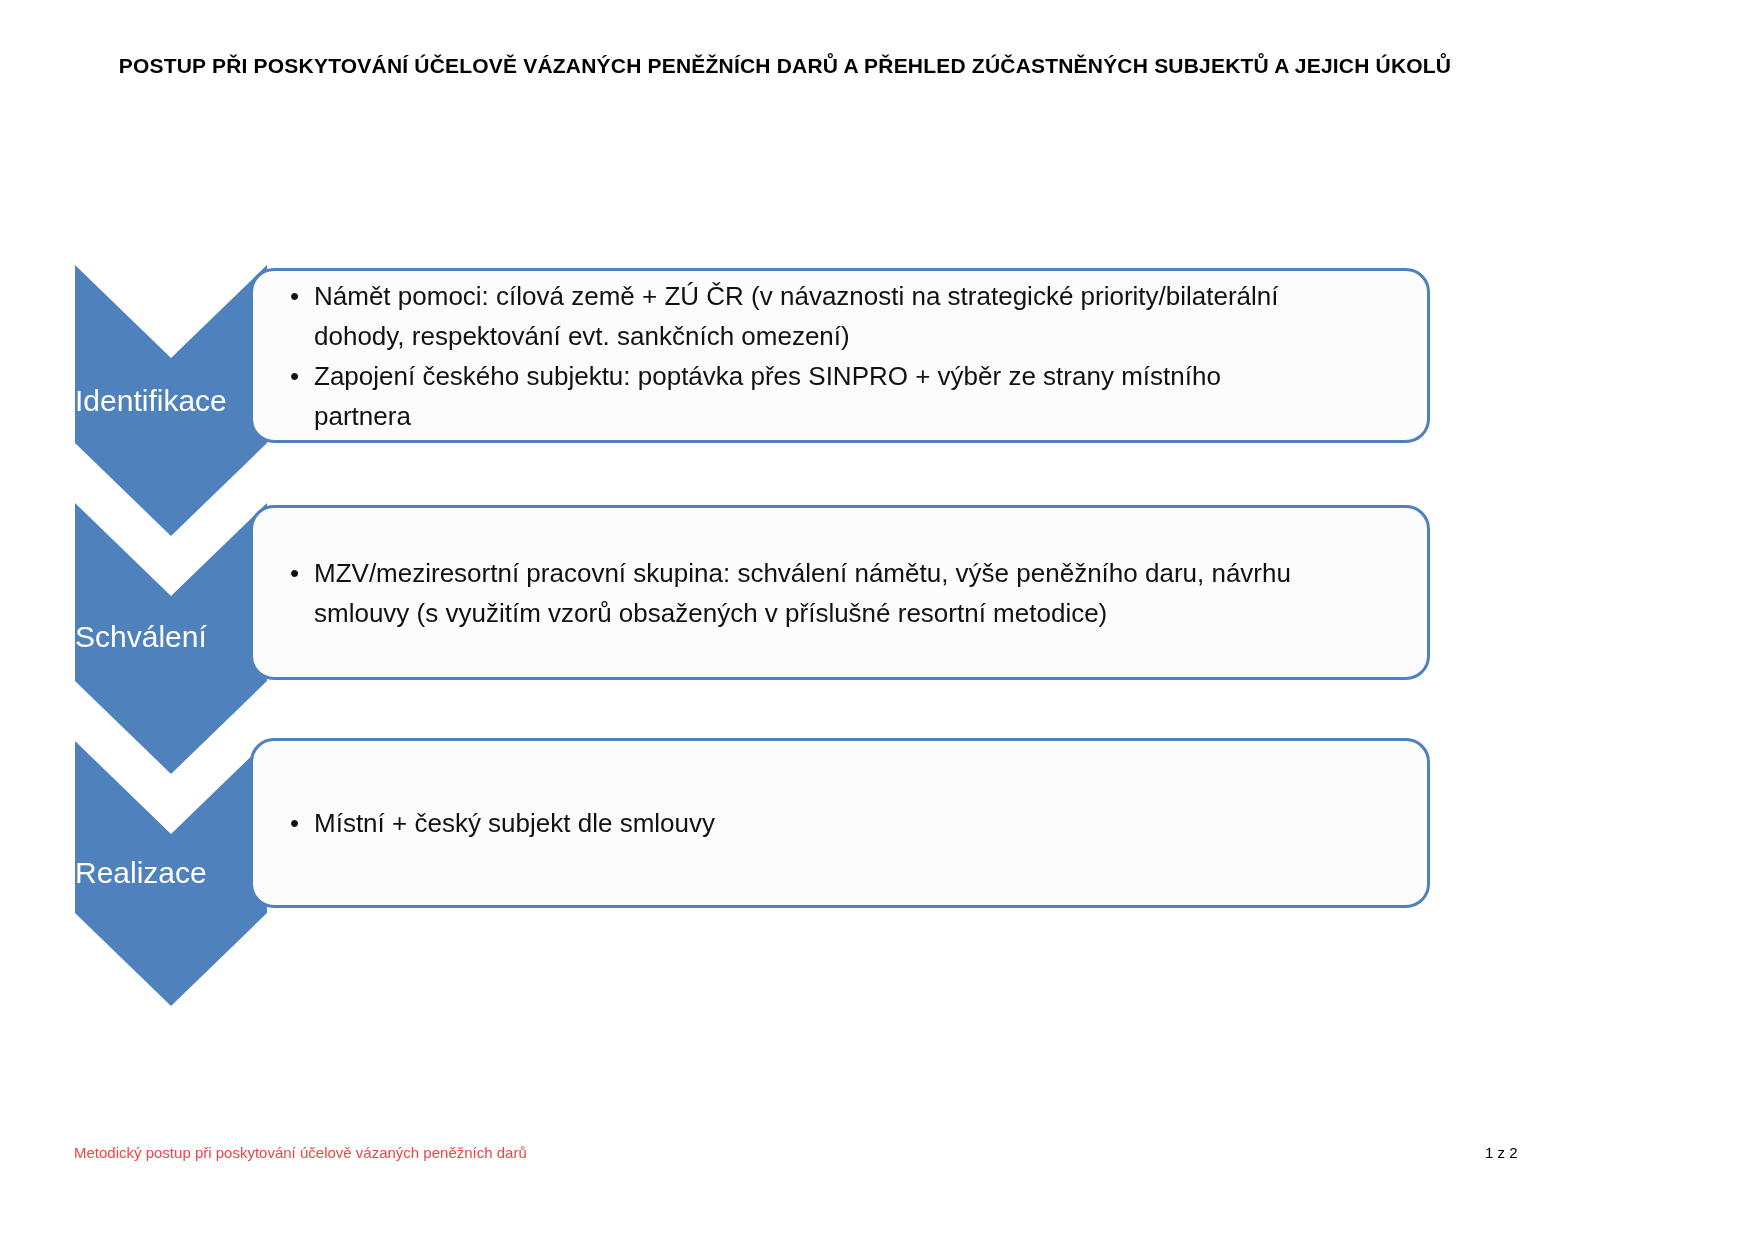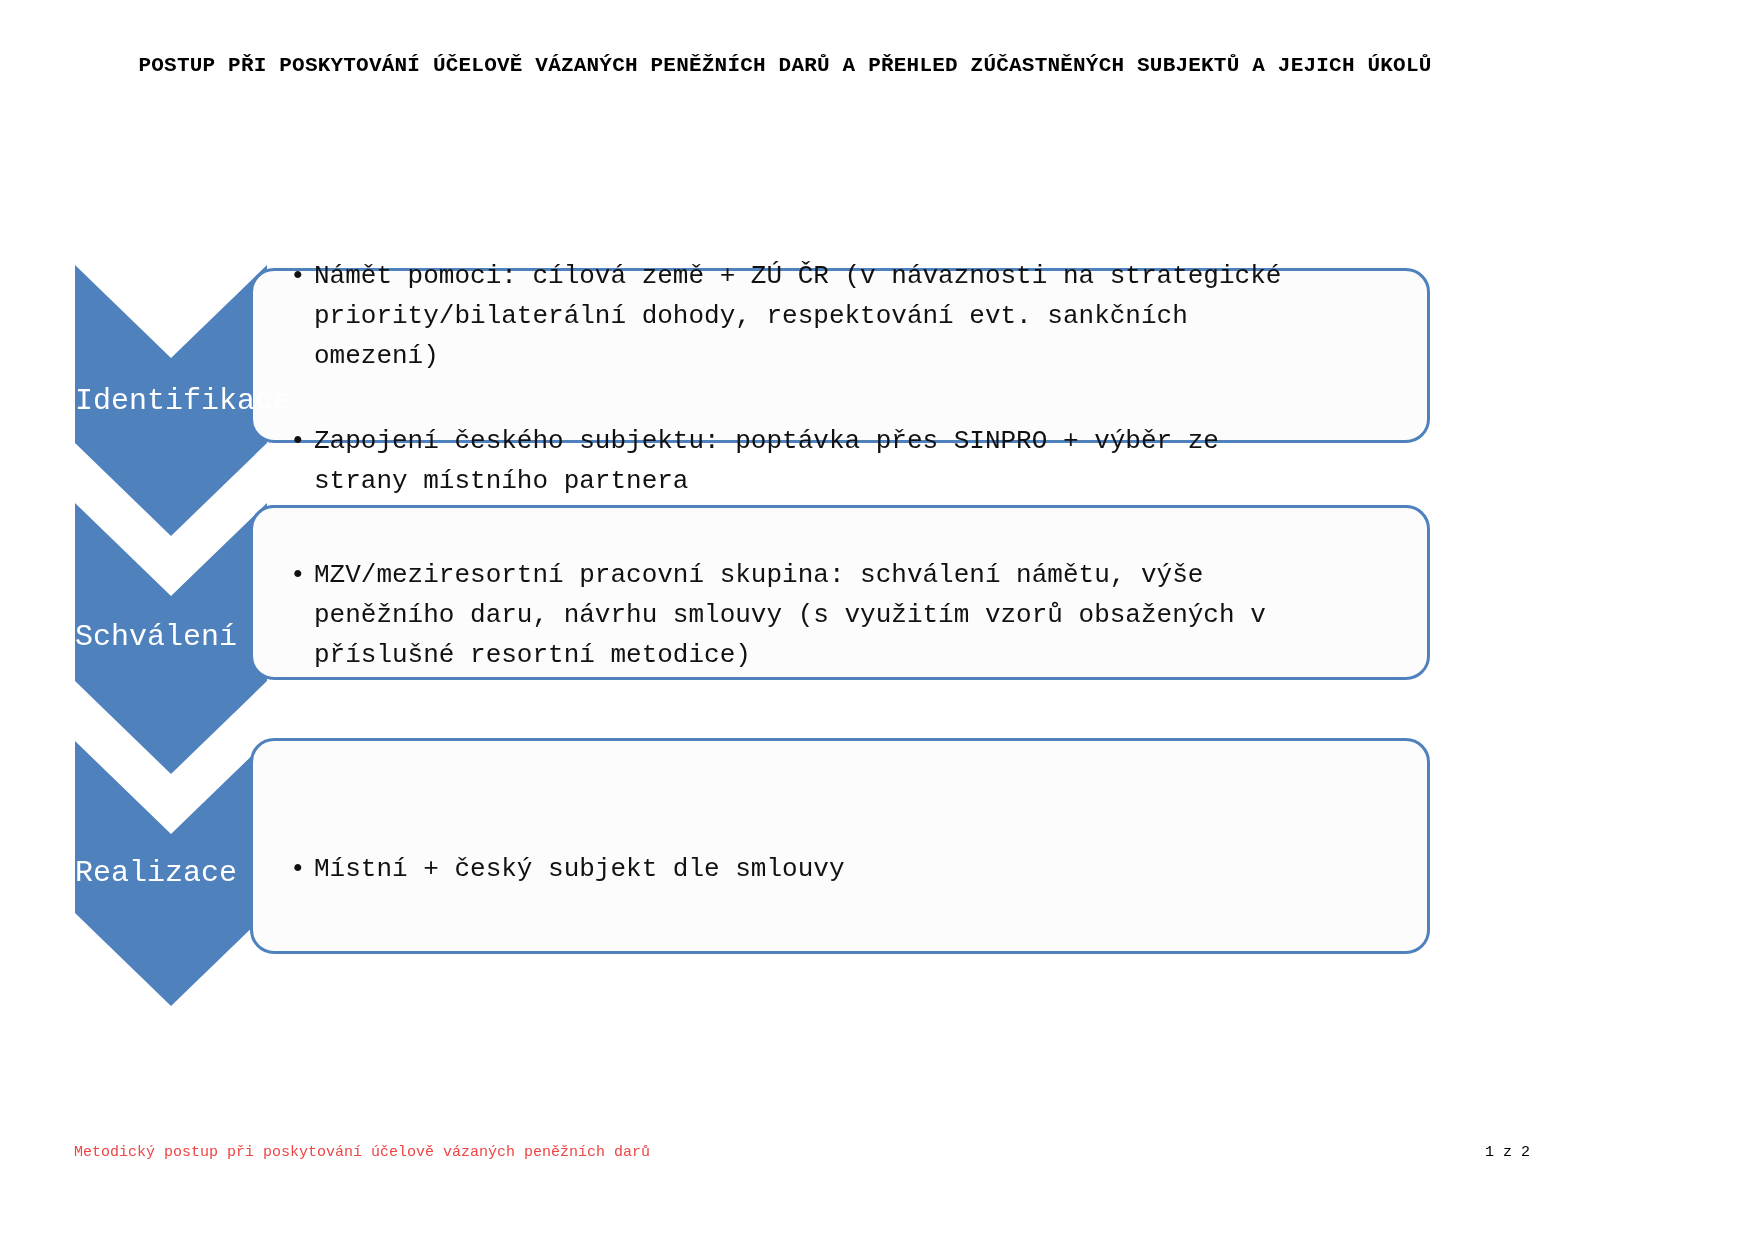--- a/index.html
+++ b/index.html
@@ -1,20 +1,20 @@
 <!DOCTYPE html>
 <html style="--accent: #4f81bd;"><head>
 <meta charset="utf-8">
 <style>
   html,body { margin:0; padding:0; background:#ffffff; }
   .canvas {
     position:relative;
     width:1755px; height:1241px;
     background:#ffffff;
-    font-family:Liberation Mono, monospace;
+    font-family:Liberation Sans, sans-serif;
     color:#1a1a1a;
     overflow:hidden;
   }
   .doc-title {
     position:absolute; left:90px; top:54px; width:1390px;
     text-align:center;
     font-size:21px; font-weight:bold; letter-spacing:0.2px;
     color:#000;
   }
   .section-heading {
@@ -39,21 +39,21 @@
     display:flex; align-items:center;
     z-index:1;
   }
   .stage-box ul {
     list-style:none;
     margin:0; padding:0 40px 0 37px;
     max-width:1020px;
     font-size:26px; line-height:40px;
     color:#111;
   }
-  .stage-box li { position:relative; padding-left:24px;margin-top:45px; }
+  .stage-box li { position:relative; padding-left:24px; }
   .stage-box li::before {
     content:"\2022";
     position:absolute; left:0; top:0;
     font-size:26px; color:#111;
   }
   .footer-left {
     position:absolute; left:74px; top:1144px;
     font-size:15px; color:#ef4444;
   }
   .footer-right {
@@ -84,21 +84,21 @@
   </div>
 
   <div class="stage-label" style="top:620px;">Schválení</div>
   <div class="stage-box" style="top:505px; height:175px;">
     <ul>
       <li>MZV/meziresortní pracovní skupina: schválení námětu, výše peněžního daru, návrhu smlouvy (s využitím vzorů obsažených v příslušné resortní metodice)</li>
     </ul>
   </div>
 
   <div class="stage-label" style="top:856px;">Realizace</div>
-  <div class="stage-box" style="top:738px; height:216px;align-items:center;">
+  <div class="stage-box" style="top:738px; height:170px;align-items:center;">
     <ul>
       <li>Místní + český subjekt dle smlouvy</li>
     </ul>
   </div>
 
   <div class="footer-left">Metodický postup při poskytování účelově vázaných peněžních darů</div>
   <div class="footer-right">1 z 2</div>
 
 </div>
 

